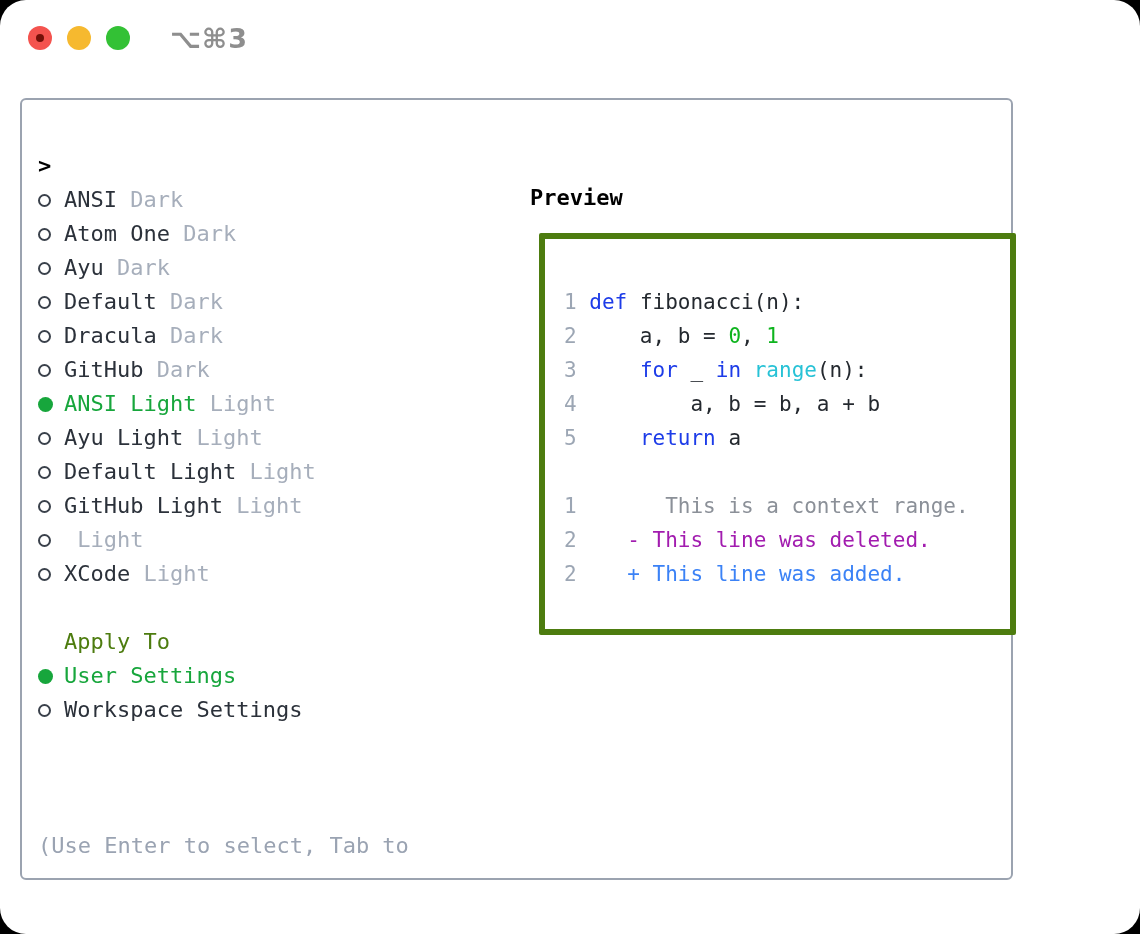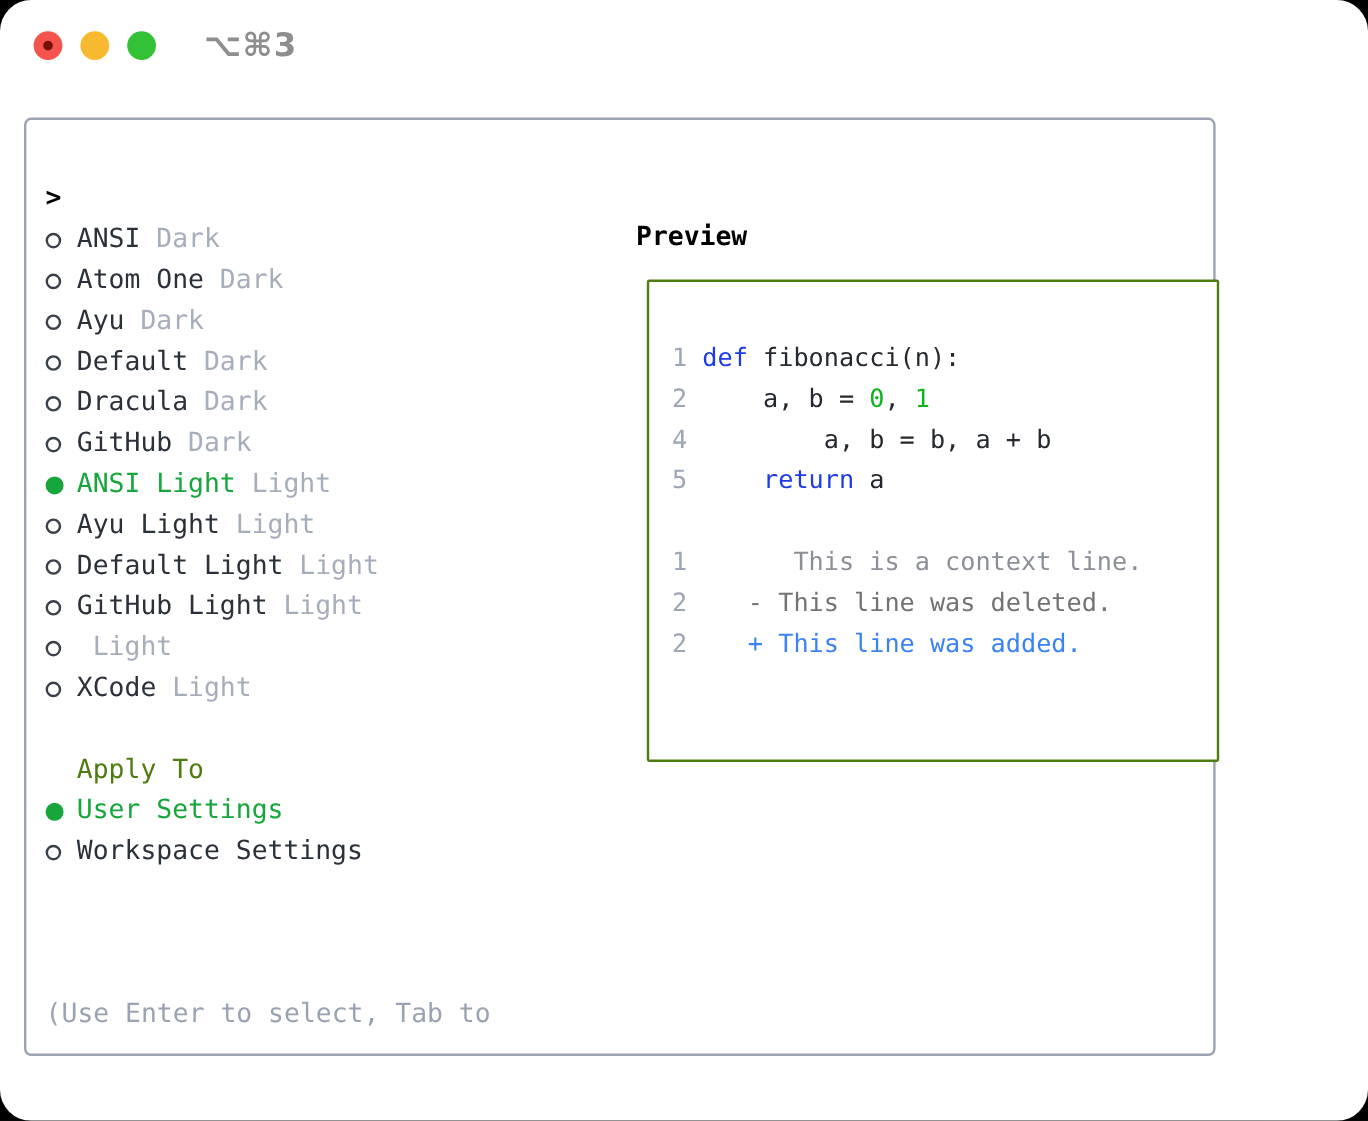--- a/index.html
+++ b/index.html
@@ -32,30 +32,30 @@
   .row.selected .item-name{color:#17a63c;}
   .variant{color:#a6aebb;text-align:center;}
   .subhdr{color:#4d7c0f;}
   .spacer{height:34px;}
   .help{color:#9aa3b2;white-space:pre;}
   .help div{height:34px;line-height:34px;}
 
   .right-col{position:absolute;left:508px;top:49px;margin-top:32px;}
   .preview-title{font-size:22px;line-height:34px;font-weight:bold;color:#000;}
   .preview-box{margin-top:18px;margin-left:9px;width:477px;height:402px;box-sizing:border-box;
-               border:2px solid #4d7c0f;border-radius:2px;background:#fff;
+               border:6px solid #4d7c0f;border-radius:2px;background:#fff;
                padding:46px 0 0 19px;font-size:21px;}
   .pline{height:34px;line-height:34px;white-space:pre;}
   .c-ln{color:#9ca6b4;}
   .c-fg{color:#24292f;}
   .c-kw{color:#1d3ce8;}
   .c-num{color:#0eb41e;}
   .c-bi{color:#27c2d6;}
   .c-ctx{color:#8b9098;}
-  .c-del{color:#737373;}
+  .c-del{color:#a21caf;}
   .c-add{color:#3b82f6;}
 </style>
 </head>
 <body>
 
 <div class="window">
 
   <div class="titlebar">
     <div class="light red"></div>
     <div class="light yellow"></div>
@@ -103,23 +103,24 @@
         <div>(Use Enter to select, Tab to</div>
         <div>change focus)</div>
       </div>
     </div>
 
     <div class="right-col">
       <div class="preview-title">Preview</div>
       <div class="preview-box" id="preview-box">
           <div class="pline"><span class="c-ln">1 </span><span class="c-kw">def</span><span class="c-fg"> fibonacci(n):</span></div>
           <div class="pline"><span class="c-ln">2 </span><span class="c-fg">    a, b = </span><span class="c-num">0</span><span class="c-fg">, </span><span class="c-num">1</span></div>
+          <div class="pline"><span class="c-ln">3 </span><span class="c-fg">    </span><span class="c-kw">for</span><span class="c-fg"> _ </span><span class="c-kw">in</span><span class="c-fg"> </span><span class="c-bi">range</span><span class="c-fg">(n):</span></div>
           <div class="pline"><span class="c-ln">4 </span><span class="c-fg">        a, b = b, a + b</span></div>
           <div class="pline"><span class="c-ln">5 </span><span class="c-fg">    </span><span class="c-kw">return</span><span class="c-fg"> a</span></div>
           <div class="pline"></div>
-          <div class="pline"><span class="c-ln">1</span><span class="c-ctx">       This is a context line.</span></div>
+          <div class="pline"><span class="c-ln">1</span><span class="c-ctx">       This is a context range.</span></div>
           <div class="pline"><span class="c-ln">2</span><span class="c-del">    - This line was deleted.</span></div>
           <div class="pline"><span class="c-ln">2</span><span class="c-add">    + This line was added.</span></div>
         </div>
     </div>
 
   </div>
 </div>
 
 </body></html>

